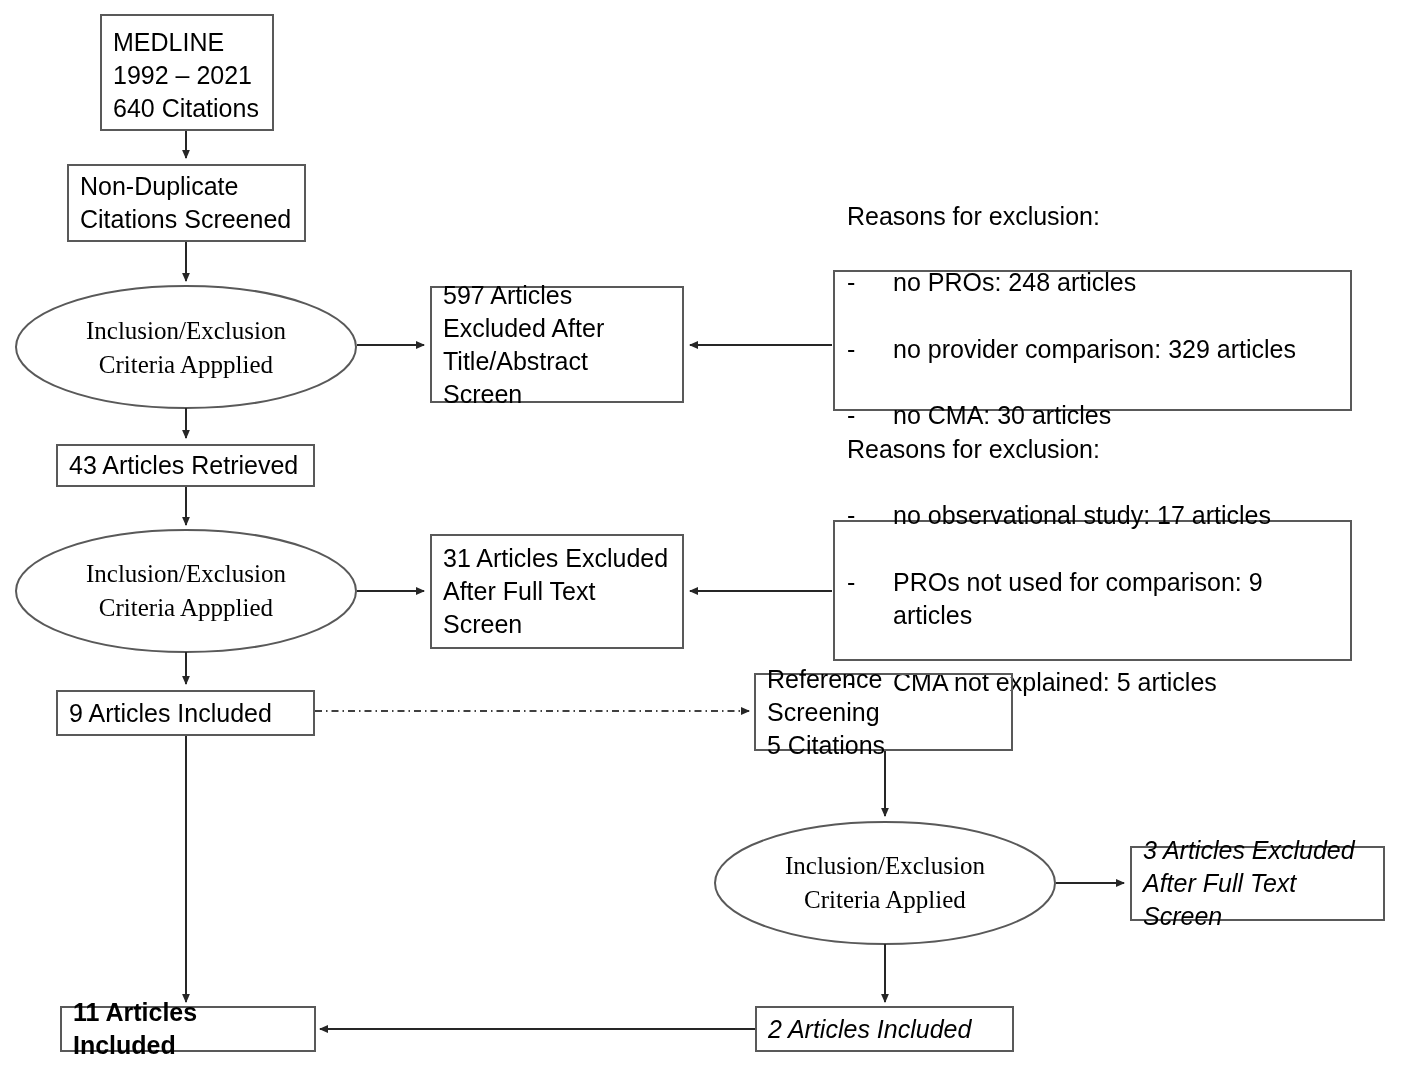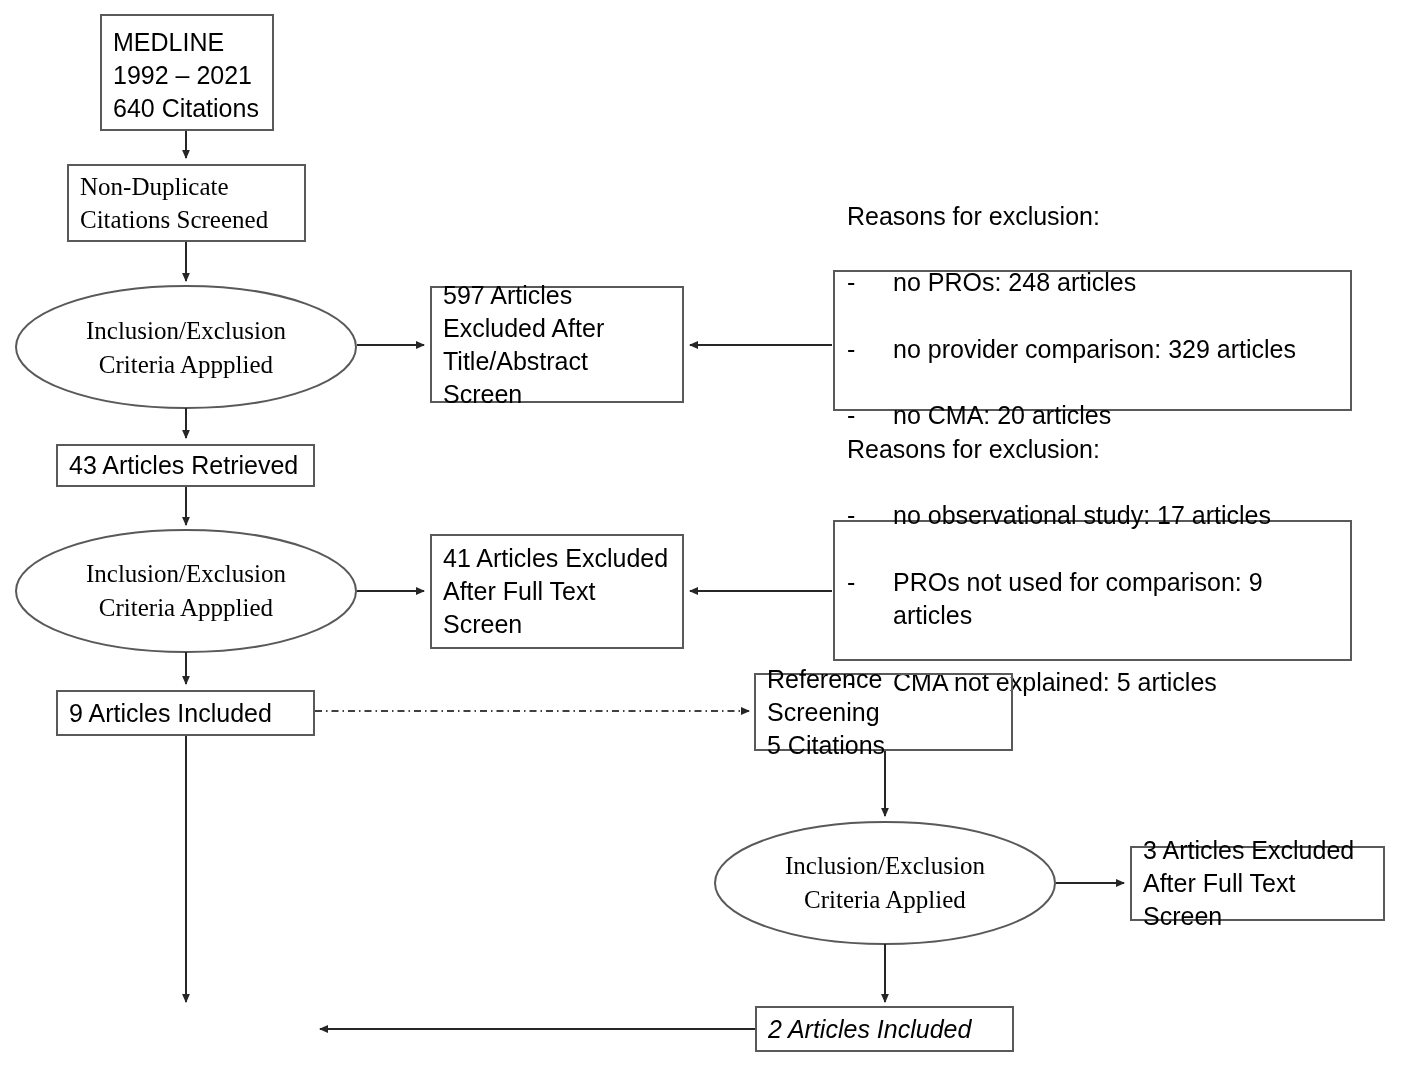--- a/index.html
+++ b/index.html
@@ -127,21 +127,21 @@
 
     <line x1="755" y1="1029" x2="320" y2="1029" stroke="#262626" stroke-width="2" marker-end="url(#arrowhead)"></line>
   </svg>
 
   <div class="node box" style="left:100px; top:14px; width:174px; height:117px;justify-content:flex-end;">
     <span>MEDLINE
 1992 – 2021
 640 Citations</span>
   </div>
 
-  <div class="node box" style="left:67px; top:164px; width:239px; height:78px;font-family:Liberation Serif, serif;">
+  <div class="node box" style="left:67px; top:164px; width:239px; height:78px;">
     <span>Non-Duplicate
 Citations Screened</span>
   </div>
 
   <div class="ellipse-label" style="left:16px; top:287px; width:340px; height:122px;">
     <span>Inclusion/Exclusion
 Criteria Appplied</span>
   </div>
 
   <div class="node box" style="left:430px; top:286px; width:254px; height:117px;">
@@ -156,36 +156,36 @@
       <li>
         <span class="dash">-</span>
         <span>no PROs: 248 articles</span>
       </li>
       <li>
         <span class="dash">-</span>
         <span>no provider comparison: 329 articles</span>
       </li>
       <li>
         <span class="dash">-</span>
-        <span>no CMA:  20 articles</span>
+        <span>no CMA:  30 articles</span>
       </li>
     </ul>
   </div>
 
   <div class="node box" style="left:56px; top:444px; width:259px; height:43px;">
     <span>43 Articles Retrieved</span>
   </div>
 
   <div class="ellipse-label" style="left:16px; top:530px; width:340px; height:122px;">
     <span>Inclusion/Exclusion
 Criteria Appplied</span>
   </div>
 
   <div class="node box" style="left:430px; top:534px; width:254px; height:115px;">
-    <span>41 Articles Excluded
+    <span>31 Articles Excluded
 After Full Text
 Screen</span>
   </div>
 
   <div class="node box reasons" style="left:833px; top:520px; width:519px; height:141px;">
     <span class="hdr">Reasons for exclusion:</span>
     <ul>
       <li>
         <span class="dash">-</span>
         <span>no observational study: 17 articles</span>
@@ -208,23 +208,26 @@
   <div class="node box" style="left:754px; top:673px; width:259px; height:78px;">
     <span>Reference Screening
 5 Citations</span>
   </div>
 
   <div class="ellipse-label" style="left:715px; top:822px; width:340px; height:122px;">
     <span>Inclusion/Exclusion
 Criteria Applied</span>
   </div>
 
-  <div class="node box" style="left:1130px; top:846px; width:255px; height:75px;">
+  <div class="node box" style="left:1130px; top:846px; width:255px; height:75px;font-style:italic;">
     <span>3 Articles Excluded
 After Full Text Screen</span>
   </div>
 
   <div class="node box" style="left:755px; top:1006px; width:259px; height:46px;font-style:italic;">
     <span>2 Articles Included</span>
   </div>
 
+  <div class="node box bold" style="left:60px; top:1006px; width:256px; height:46px;">
+    <span>11 Articles Included</span>
+  </div>
 
 </div>
 
 </body></html>

